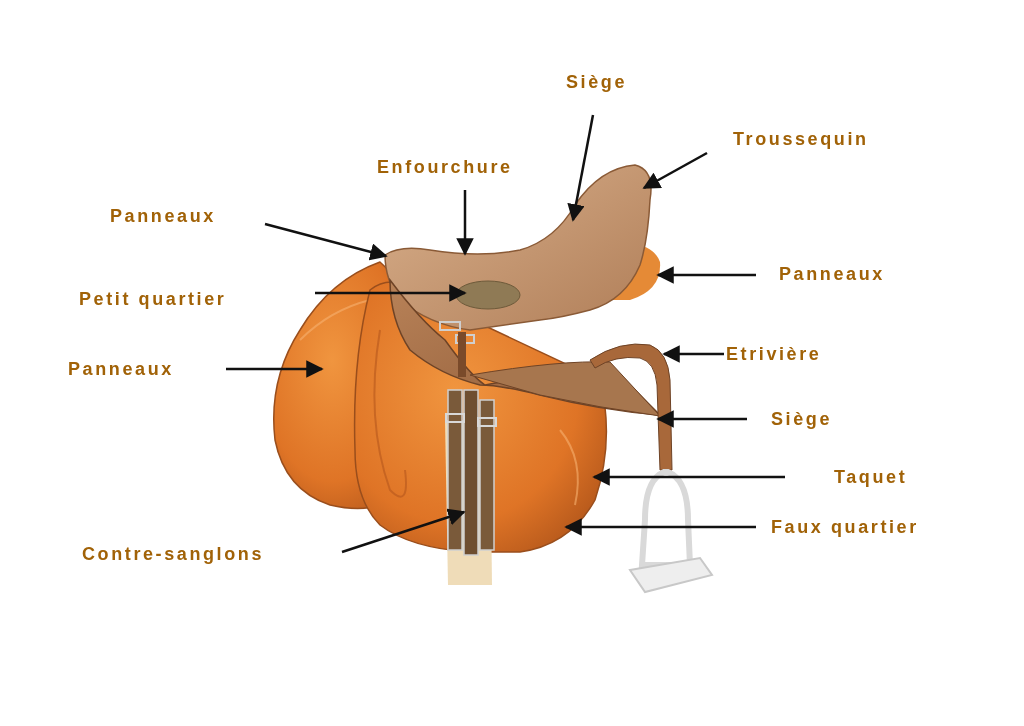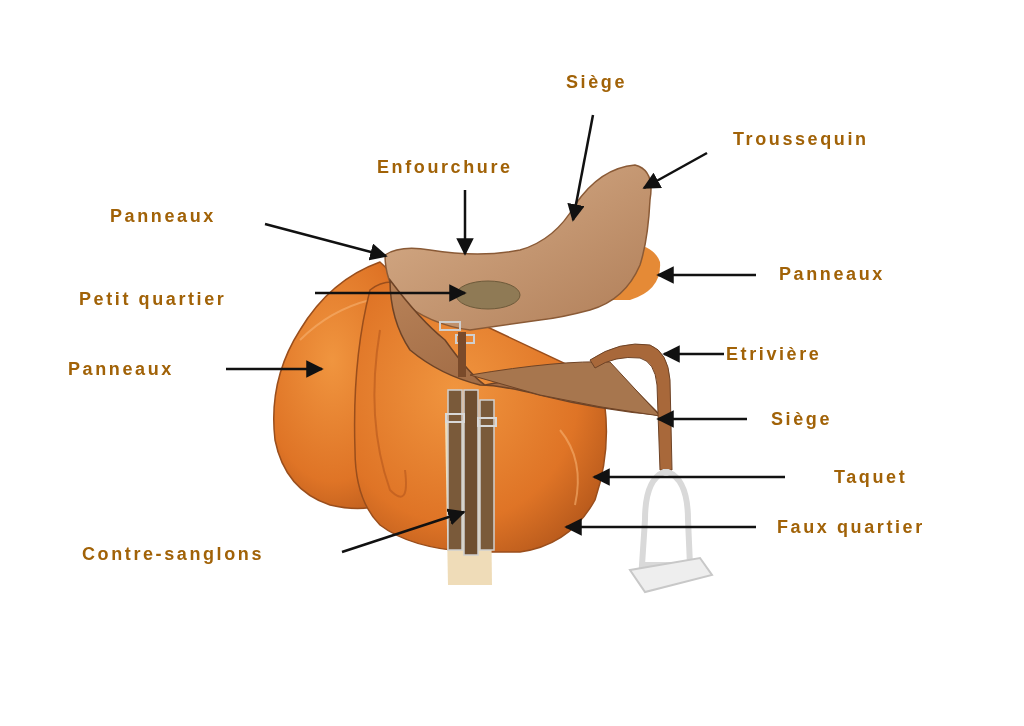--- a/index.html
+++ b/index.html
@@ -110,14 +110,14 @@
 <div class="label" style="left:566px;top:72px;">Siège</div>
 <div class="label" style="left:733px;top:129px;">Troussequin</div>
 <div class="label" style="left:369px;top:157px;margin-left:8px;">Enfourchure</div>
 <div class="label" style="left:110px;top:206px;">Panneaux</div>
 <div class="label" style="left:779px;top:264px;">Panneaux</div>
 <div class="label" style="left:79px;top:273px;margin-top:16px;">Petit quartier</div>
 <div class="label" style="left:726px;top:344px;">Etrivière</div>
 <div class="label" style="left:68px;top:359px;">Panneaux</div>
 <div class="label" style="left:771px;top:409px;">Siège</div>
 <div class="label" style="left:834px;top:467px;">Taquet</div>
-<div class="label" style="left:771px;top:517px;margin-left:6px;">Faux quartier</div>
+<div class="label" style="left:771px;top:517px;">Faux quartier</div>
 <div class="label" style="left:82px;top:544px;">Contre-sanglons</div>
 
 </body></html>

